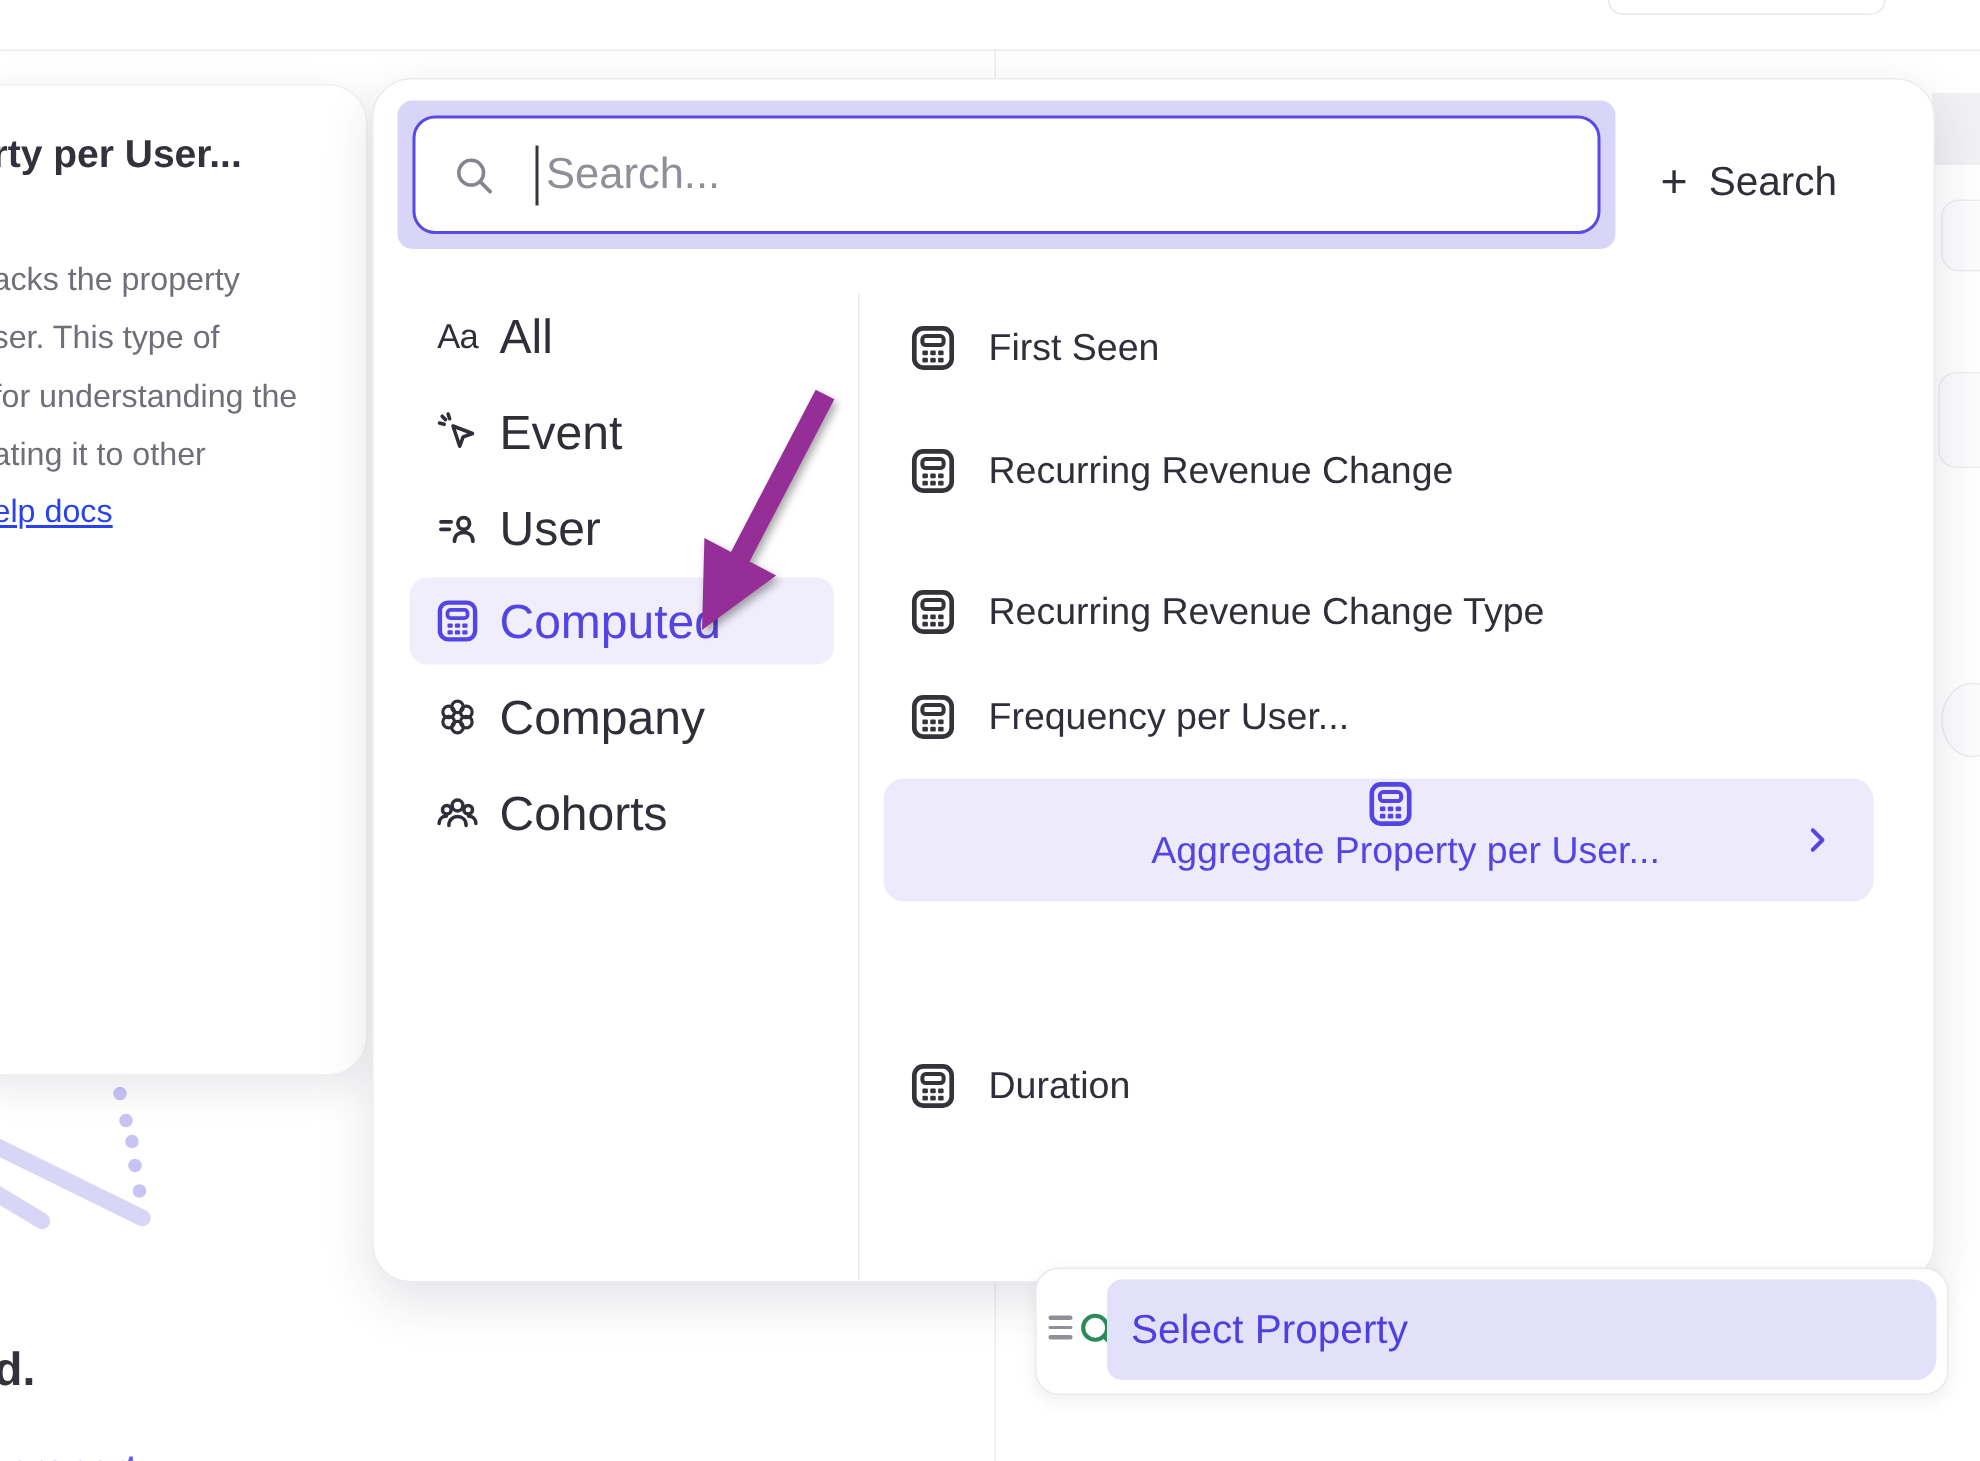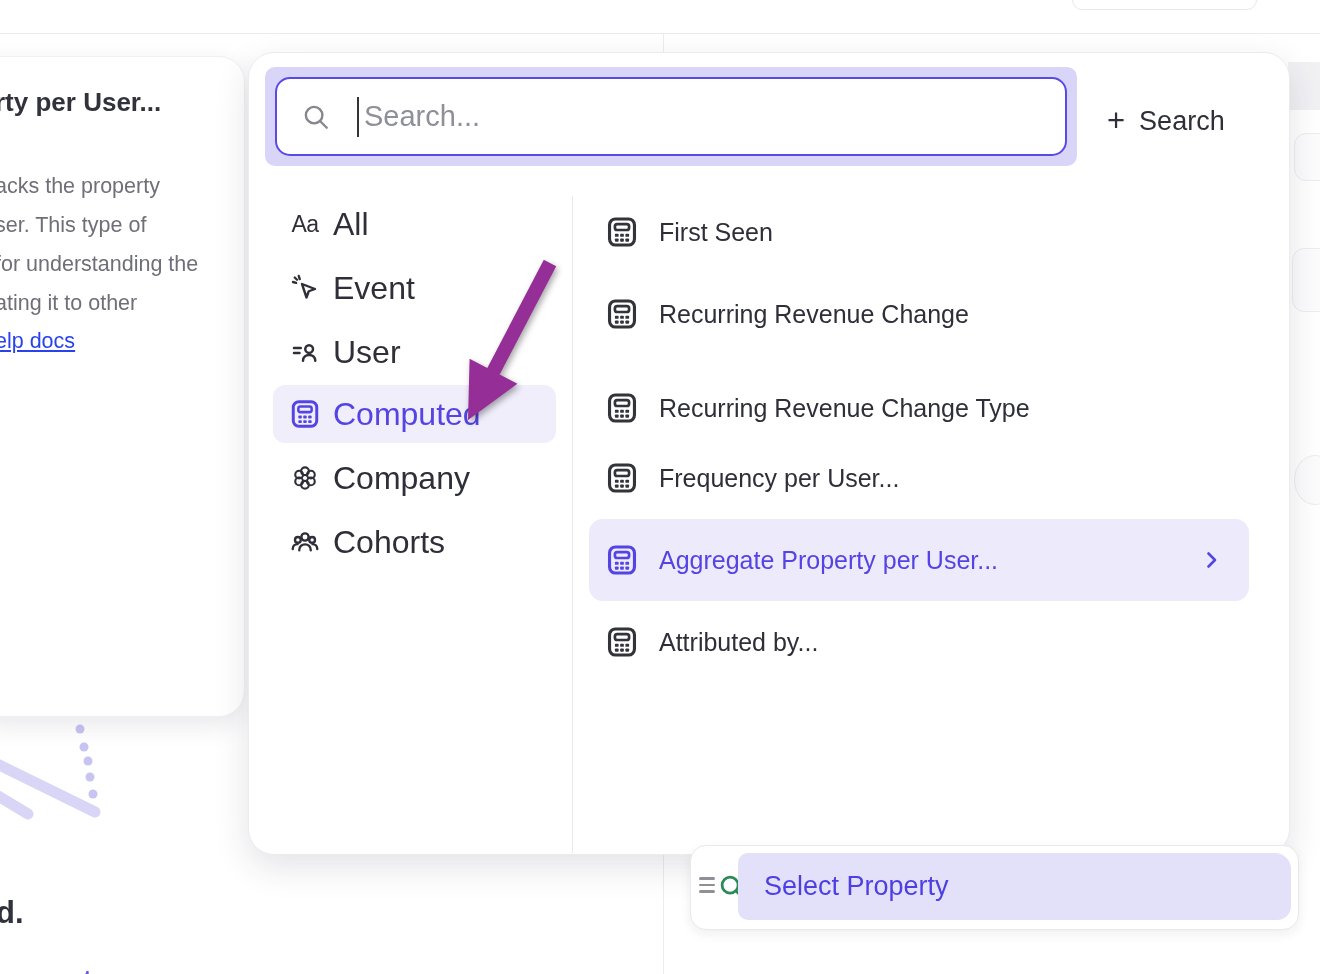--- a/index.html
+++ b/index.html
@@ -52,41 +52,41 @@
   .cat-row{position:absolute;left:24px;width:283px;height:58px;display:flex;align-items:center;
        padding-left:14px;box-sizing:border-box;border-radius:12px;cursor:pointer;}
   .cat-row.selected{background:#f1eefc;}
   .cicon{width:36px;height:34px;display:flex;align-items:center;justify-content:center;flex:0 0 auto;}
   .aa-glyph{font-size:23px;font-weight:400;color:#2f2f39;letter-spacing:-0.5px;}
   .clabel{margin-left:10px;font-size:32px;font-weight:500;color:#2f2f39;white-space:nowrap;}
   .cat-row.selected .clabel{color:#5444e3;}
 
   .prop-row{position:absolute;left:340px;width:660px;height:82px;display:flex;align-items:center;
        padding-left:16px;box-sizing:border-box;border-radius:14px;cursor:pointer;}
-  .prop-row.selected{background:#edeafb;}
+  .prop-row.selected{background:#edeafb;flex-direction:column;}
   .picon{width:34px;height:34px;flex:0 0 auto;}
   .plabel{margin-left:20px;font-size:25px;font-weight:500;color:#2f2f39;white-space:nowrap;}
   .prop-row.selected .plabel{color:#5444e3;}
   .chev{position:absolute;right:26px;top:29px;width:24px;height:24px;}
 
   
   .arrow-svg{position:absolute;left:0;top:0;pointer-events:none;
        filter:drop-shadow(2px 3px 3px rgba(0,0,0,.35));}
 
   
   .selector-card{position:absolute;left:690px;top:845px;width:607px;height:83px;background:#fff;
        border:1px solid #e9e9ec;border-radius:16px;box-shadow:0 4px 12px rgba(30,30,60,.07);}
   .hamburger{position:absolute;left:8px;top:31px;width:16px;cursor:grab;}
   .hamburger span{display:block;width:16px;height:2.5px;background:#8f8f98;border-radius:2px;
        margin-bottom:4px;}
   .sel-search-icon{position:absolute;left:26px;top:26px;width:30px;height:30px;}
   .sel-pill{position:absolute;left:47px;top:7px;width:553px;height:67px;background:#e3e0fa;
        border-radius:10px;border-top-right-radius:16px;border-bottom-right-radius:14px;
        display:flex;align-items:center;cursor:pointer;}
-  .sel-label{margin-left:26px;font-size:27px;font-weight:500;color:#4d3fe2;white-space:nowrap;}
+  .sel-label{margin-left:16px;font-size:27px;font-weight:500;color:#4d3fe2;white-space:nowrap;}
 </style>
 </head>
 <body>
 
 <div class="app">
 
   <div class="hline"></div>
   <div class="vline"></div>
   <div class="top-cut-button"></div>
   <div class="right-band"></div>
@@ -291,36 +291,36 @@
             <rect x="10.7" y="16.6" width="2.6" height="2.2" rx="0.6"></rect>
             <rect x="14.4" y="16.6" width="2.6" height="2.2" rx="0.6"></rect>
           </g>
       </svg>
       <span class="plabel">Aggregate Property per User...</span>
       <svg class="chev" viewBox="0 0 24 24" fill="none" stroke="#5444e3" stroke-width="2.6" stroke-linecap="round" stroke-linejoin="round">
         <path d="M9.5 5.5 L16 12 L9.5 18.5"></path>
       </svg>
     </div>
 
-    <div class="prop-row" style="top:548px">
-      <svg class="picon" viewBox="0 0 24 24" fill="none" stroke="#33333a">
-        <rect x="3.2" y="2.8" width="17.6" height="18.4" rx="4.2" stroke-width="2.2"></rect>
-          <rect x="7" y="6.4" width="10" height="4.2" rx="1.6" stroke-width="1.9"></rect>
-        <g fill="#33333a" stroke="none">
-            <rect x="7" y="13.2" width="2.6" height="2.2" rx="0.6"></rect>
-            <rect x="10.7" y="13.2" width="2.6" height="2.2" rx="0.6"></rect>
-            <rect x="14.4" y="13.2" width="2.6" height="2.2" rx="0.6"></rect>
-            <rect x="7" y="16.6" width="2.6" height="2.2" rx="0.6"></rect>
-            <rect x="10.7" y="16.6" width="2.6" height="2.2" rx="0.6"></rect>
-            <rect x="14.4" y="16.6" width="2.6" height="2.2" rx="0.6"></rect>
-          </g>
-      </svg>
-      <span class="plabel">Attributed by...</span>
-    </div>
-
+
+    <div class="prop-row" style="top:630px">
+      <svg class="picon" viewBox="0 0 24 24" fill="none" stroke="#33333a">
+        <rect x="3.2" y="2.8" width="17.6" height="18.4" rx="4.2" stroke-width="2.2"></rect>
+          <rect x="7" y="6.4" width="10" height="4.2" rx="1.6" stroke-width="1.9"></rect>
+        <g fill="#33333a" stroke="none">
+            <rect x="7" y="13.2" width="2.6" height="2.2" rx="0.6"></rect>
+            <rect x="10.7" y="13.2" width="2.6" height="2.2" rx="0.6"></rect>
+            <rect x="14.4" y="13.2" width="2.6" height="2.2" rx="0.6"></rect>
+            <rect x="7" y="16.6" width="2.6" height="2.2" rx="0.6"></rect>
+            <rect x="10.7" y="16.6" width="2.6" height="2.2" rx="0.6"></rect>
+            <rect x="14.4" y="16.6" width="2.6" height="2.2" rx="0.6"></rect>
+          </g>
+      </svg>
+      <span class="plabel">Duration</span>
+    </div>
   </div>
 
   <svg class="arrow-svg" width="1320" height="974" viewBox="0 0 1320 974">
     <polygon fill="#952e96" points="556.2,266.2 499.7,374.4 517.4,383.7 468,420 469.6,358.7 487.3,368.0 543.8,259.8"></polygon>
   </svg>
 
   <div class="selector-card">
     <div class="hamburger">
       <span></span>
         <span></span>

